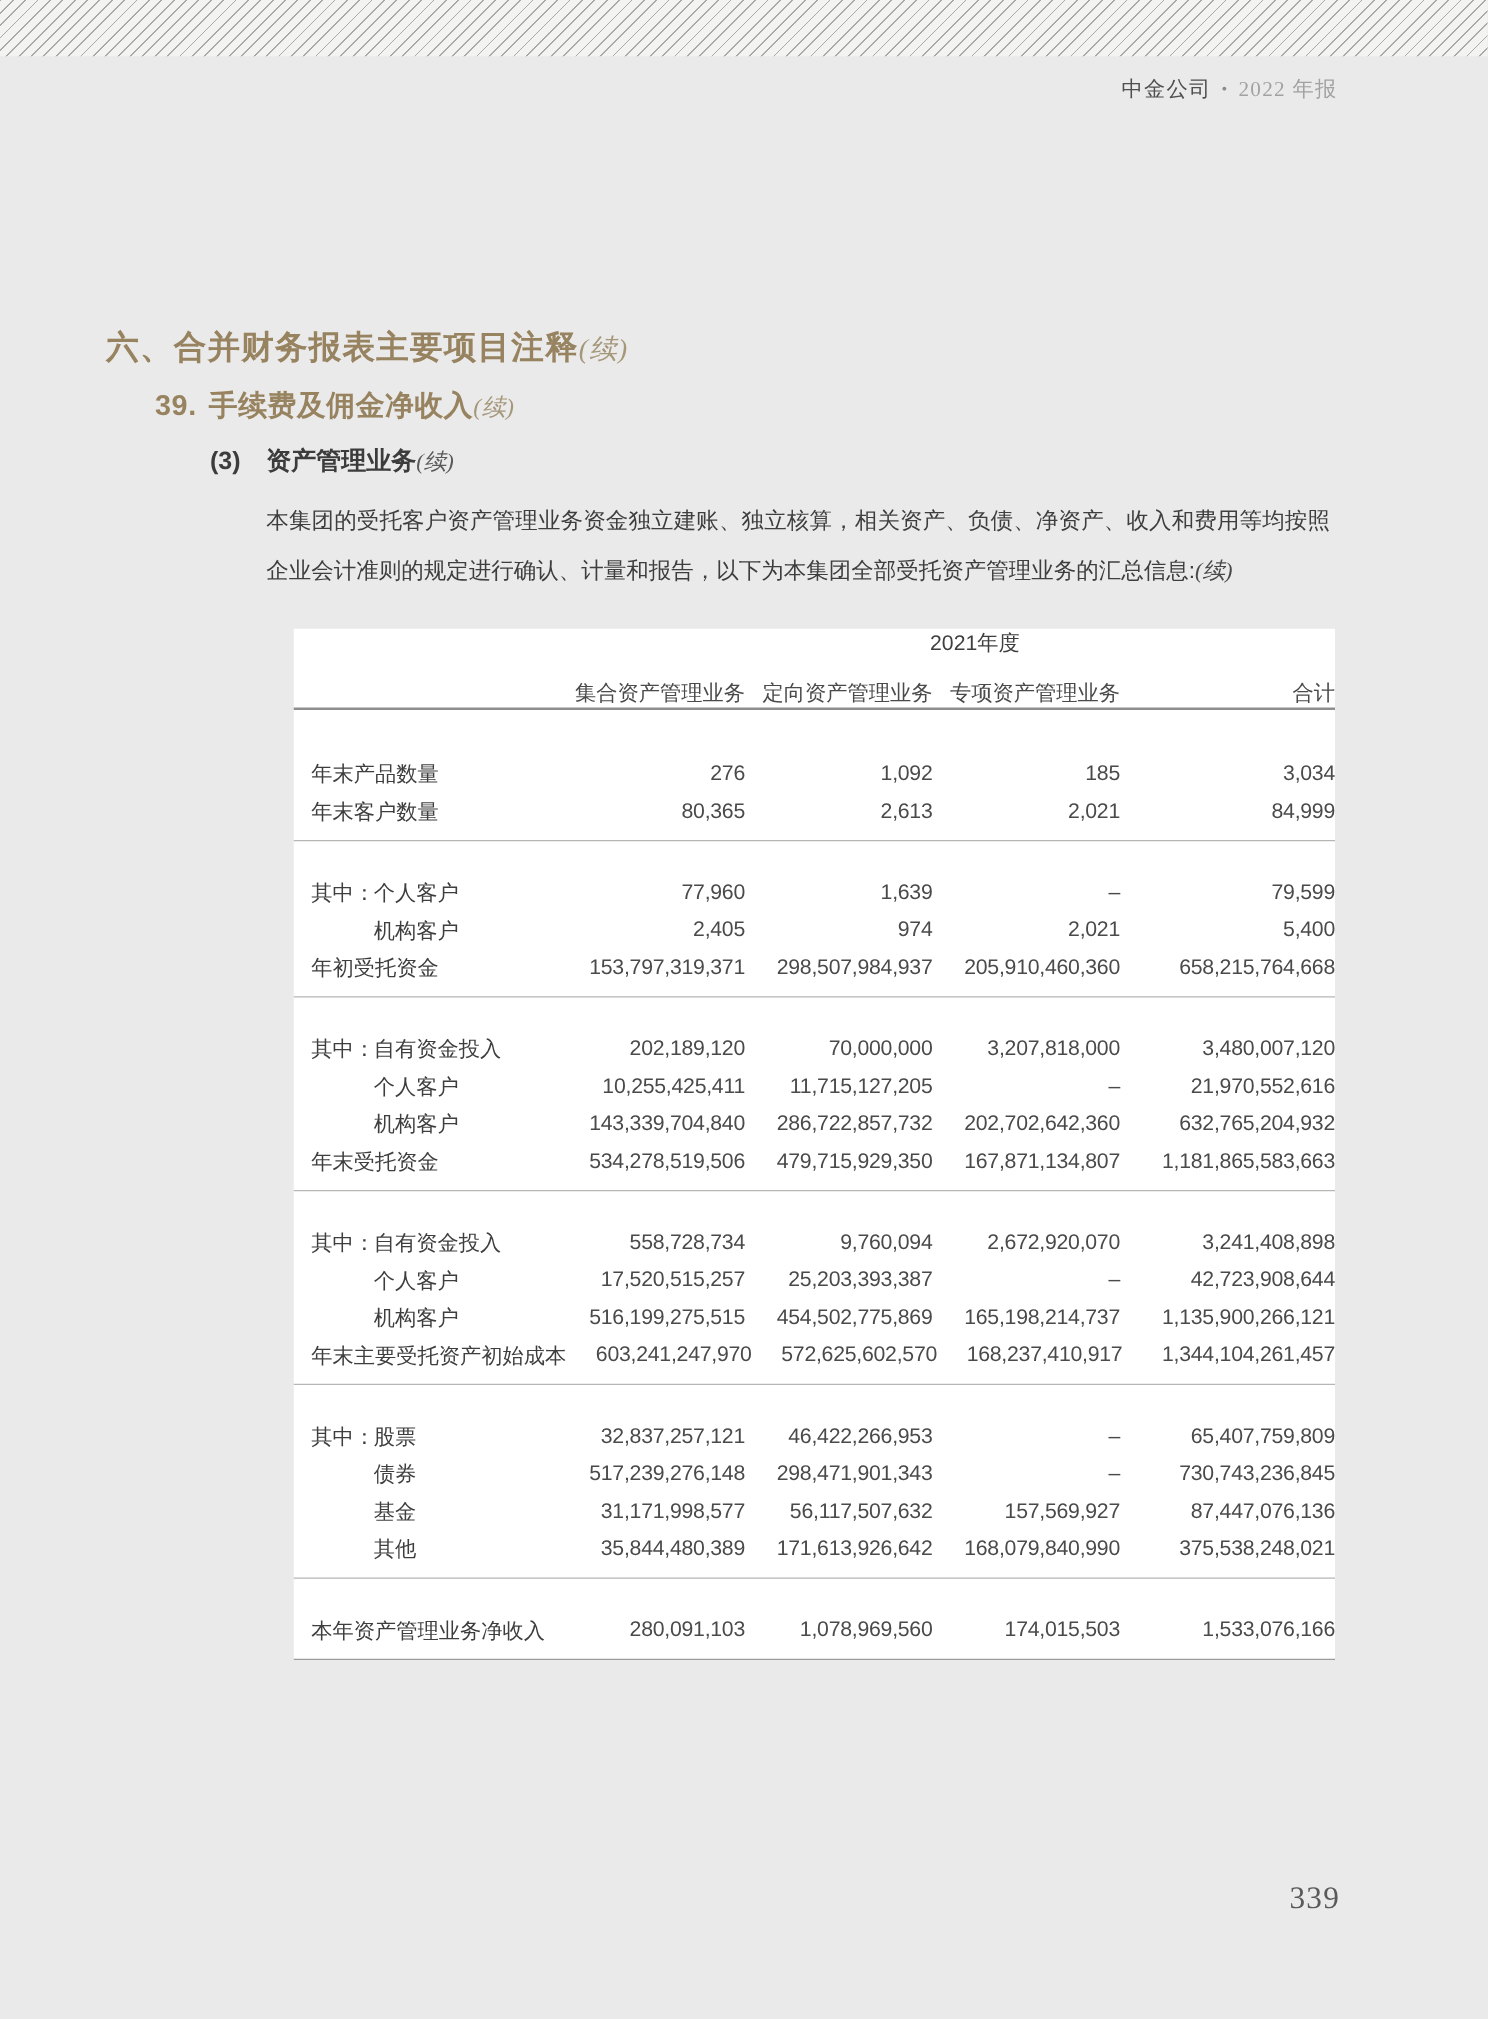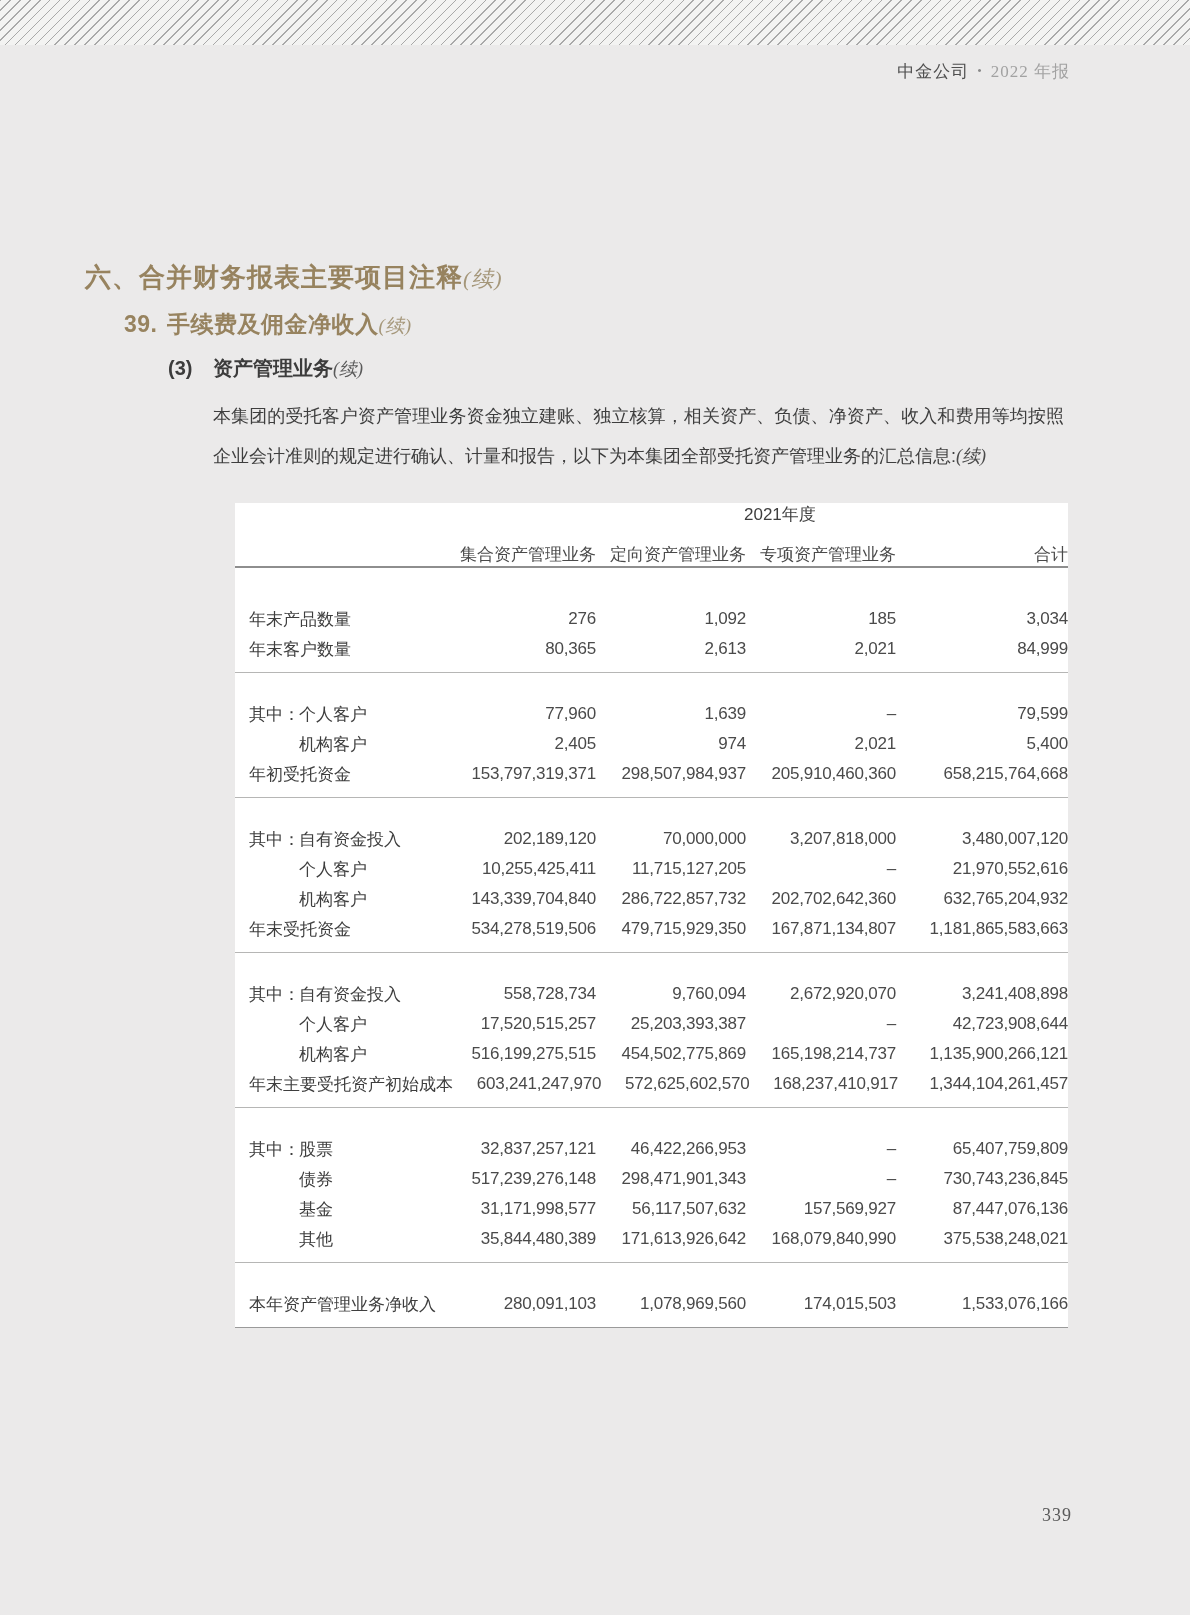--- a/index.html
+++ b/index.html
@@ -101,21 +101,21 @@
     width:150px;text-align:right;
     font-size:17px;color:#4a4a4a;letter-spacing:-0.2px;
     font-variant-numeric:tabular-nums;white-space:nowrap;
   }
   .tcell:last-child{width:172px;}
 
   
   .page-number{
     position:absolute;top:1505px;right:118px;
     font-family:"Liberation Serif",serif;
-    font-size:18px;color:#5a5a5a;letter-spacing:1px;
+    font-size:25px;color:#5a5a5a;letter-spacing:1px;
   }
 </style>
 </head>
 <body>
 
 <div class="page">
 
   <div class="hatch"></div>
 
   <div class="report-header">

